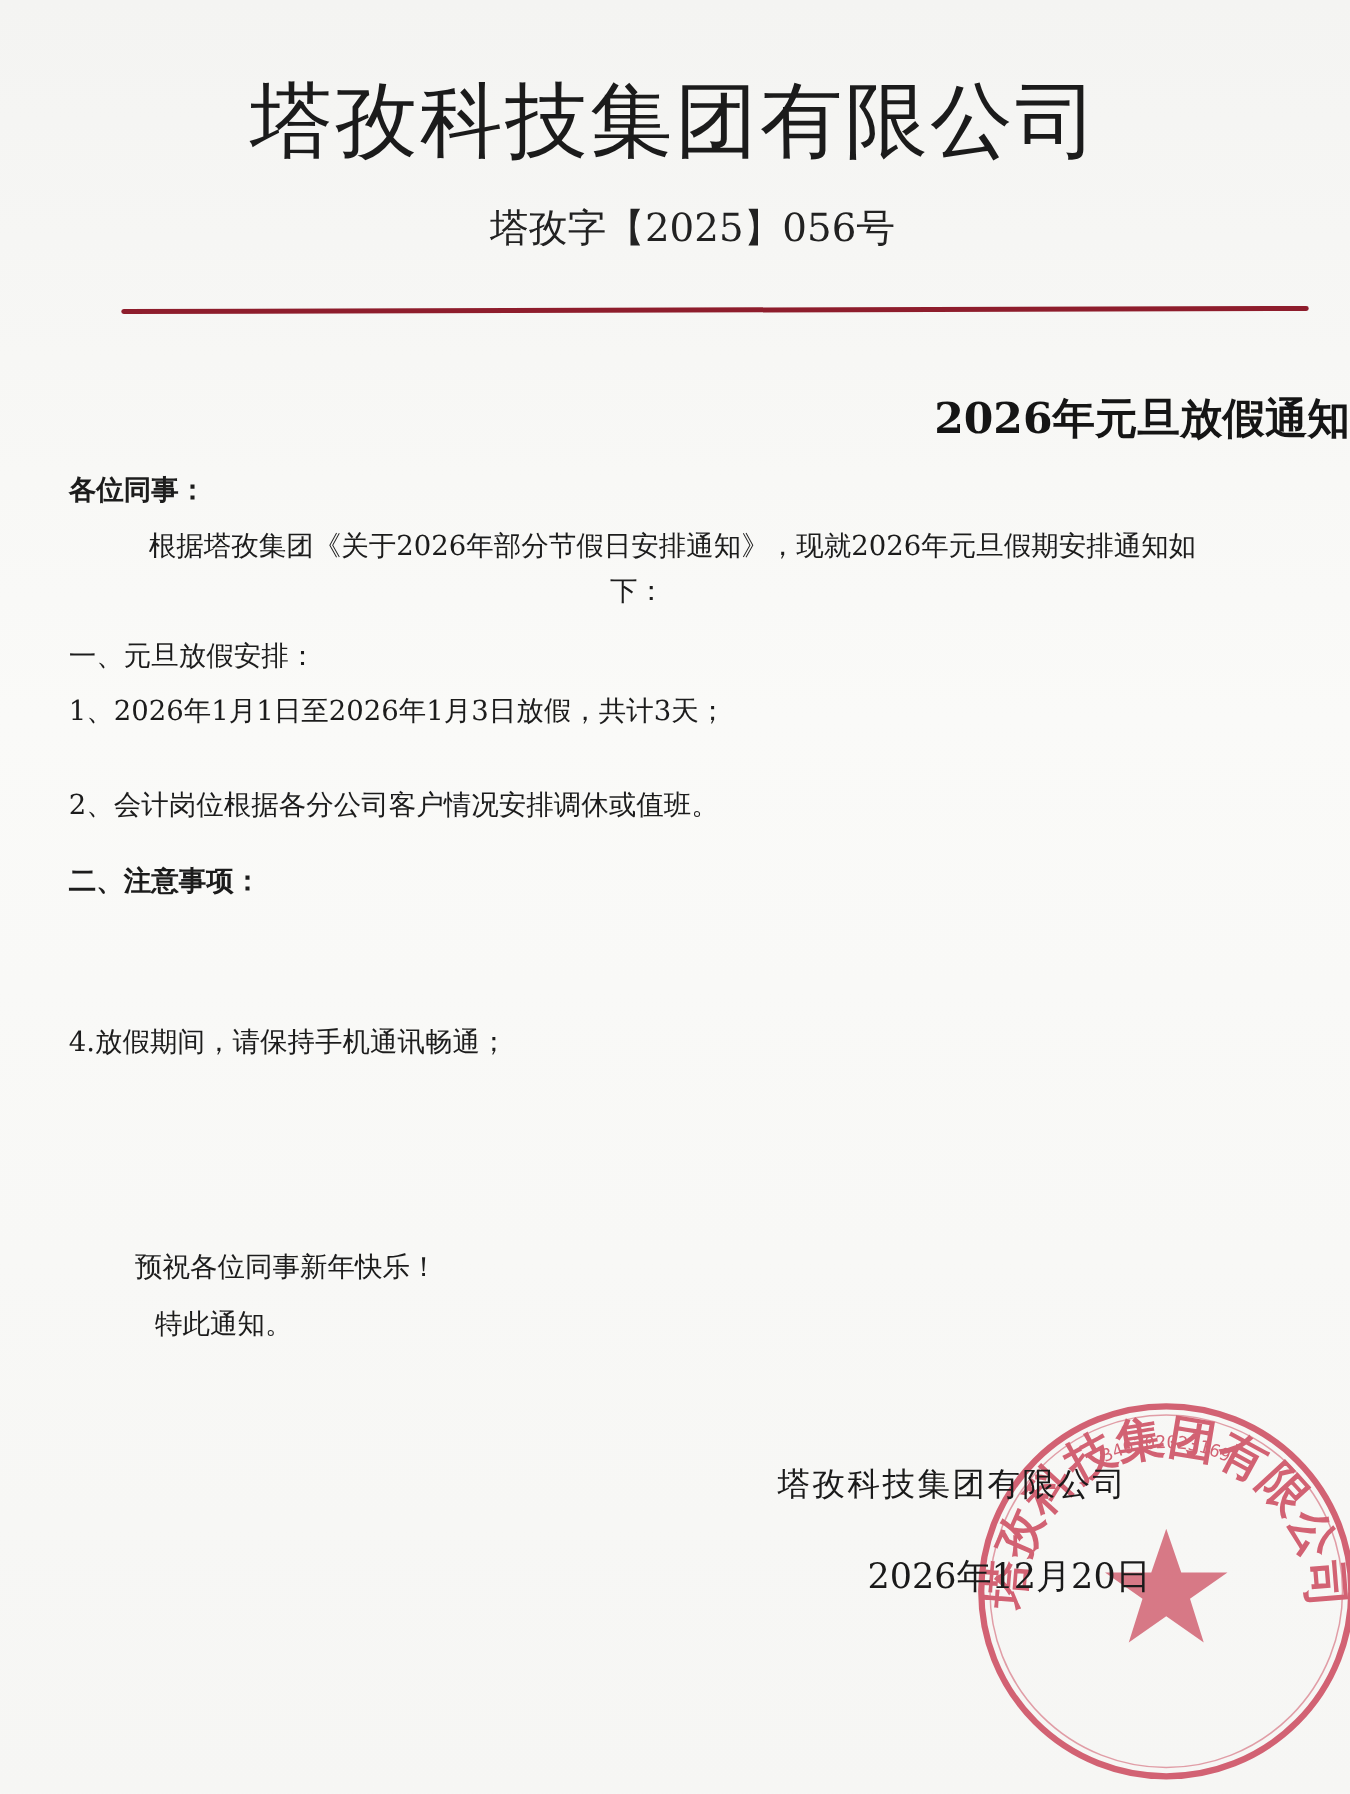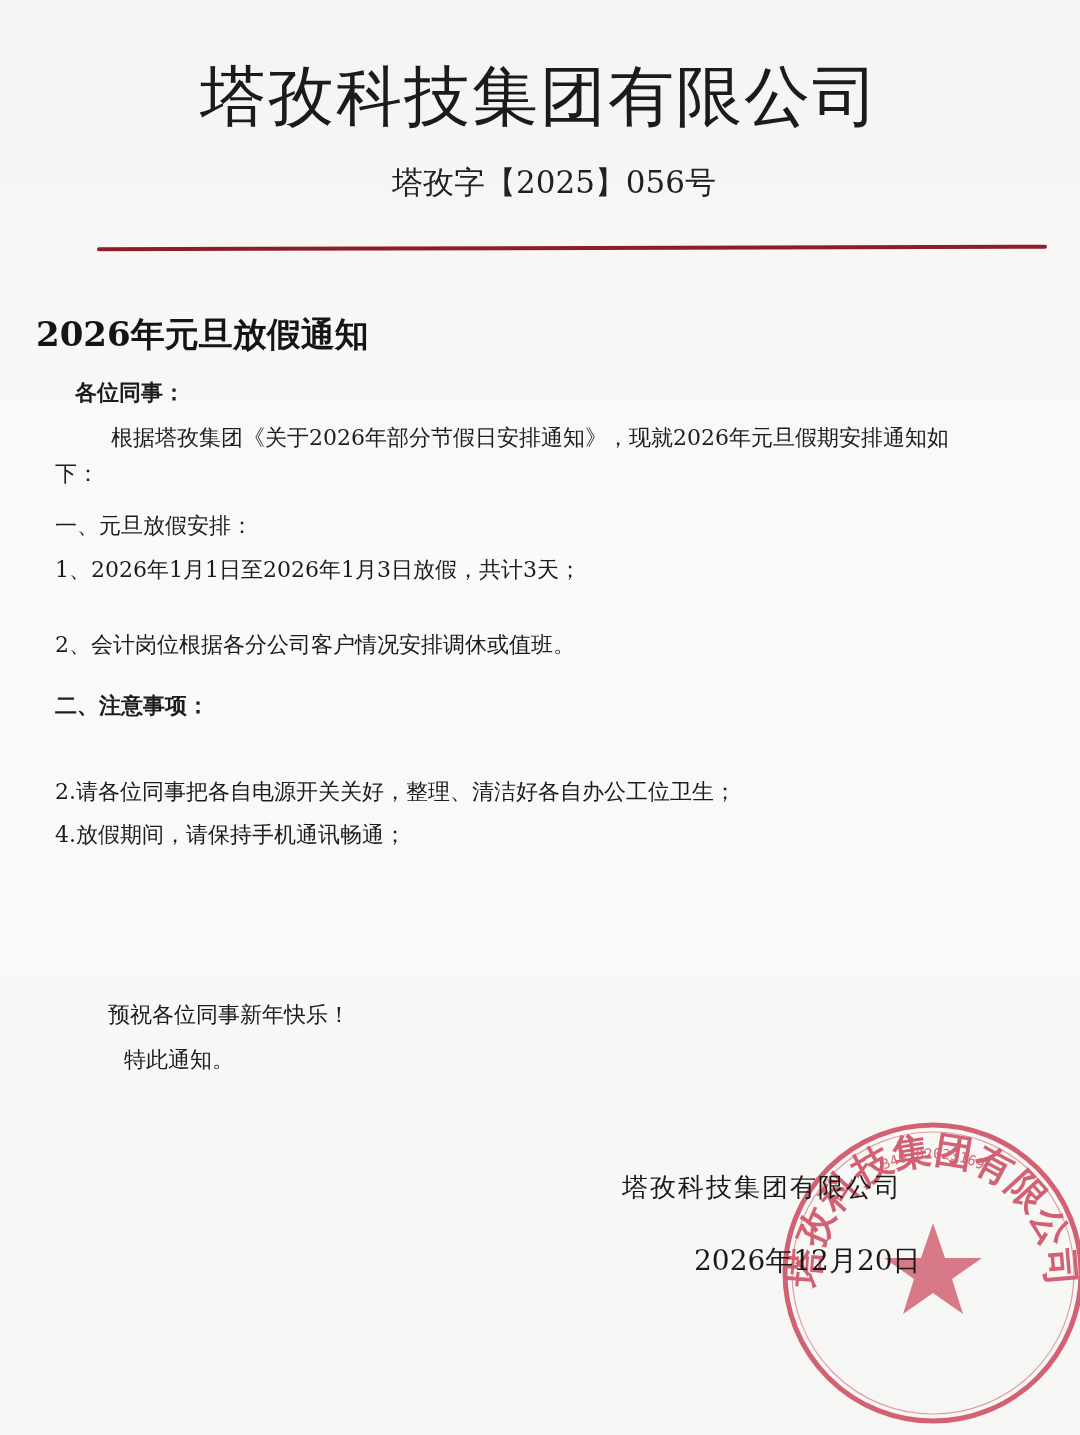--- a/index.html
+++ b/index.html
@@ -18,26 +18,26 @@
   }
   .doc-number {
     position: absolute; left: 0; right: 0; top: 162px; text-align: center;
     font-size: 31px; color: #222; margin-left: 28px;
   }
   .red-rule {
     position: absolute; left: 97px; top: 246px; width: 950px; height: 4px;
     background: #8e1d2c; border-radius: 2px; transform: rotate(-0.15deg);
   }
   .notice-title {
-    position: absolute; left: 0; right: 0; top: 312px; text-align: left;
+    position: absolute; left: 0; right: 0; top: 312px; text-align: right;
     font-size: 34px; font-weight: bold; color: #151515; padding-left: 36px;
   }
   .body-text { position: absolute; left: 55px; right: 40px; font-size: 22px; line-height: 34px; color: #1c1c1c; }
-  .salutation { top: 375px; font-weight: bold; margin-left: 20px; }
-  .para { top: 420px; text-indent: 56px; width: 910px; line-height: 36px; }
+  .salutation { top: 375px; font-weight: bold; }
+  .para { top: 420px; text-indent: 56px; width: 910px; line-height: 36px; text-align: center; }
   .h1 { top: 509px; font-weight: normal; }
   .l1 { top: 553px; }
   .l2 { top: 598px; margin-top: 30px; }
   .h2 { top: 688px; font-weight: bold; }
   .n1 { top: 730px; }
   .n2 { top: 775px; }
   .n3 { top: 818px; }
   .n4 { top: 863px; }
   .closing1 { left: 108px; top: 998px; }
   .closing2 { left: 124px; top: 1043px; }
@@ -62,21 +62,20 @@
   <div class="notice-title">2026年元旦放假通知</div>
 
   <div class="body-text salutation">各位同事：</div>
   <div class="body-text para">根据塔孜集团《关于2026年部分节假日安排通知》，现就2026年元旦假期安排通知如下：</div>
 
   <div class="body-text h1">一、元旦放假安排：</div>
   <div class="body-text l1">1、2026年1月1日至2026年1月3日放假，共计3天；</div>
   <div class="body-text l2">2、会计岗位根据各分公司客户情况安排调休或值班。</div>
 
   <div class="body-text h2">二、注意事项：</div>
-  <div class="body-text n2">2.请各位同事把各自电源开关关好，整理、清洁好各自办公工位卫生；</div>
   <div class="body-text n3">4.放假期间，请保持手机通讯畅通；</div>
 
   <div class="body-text closing1">预祝各位同事新年快乐！</div>
   <div class="body-text closing2">特此通知。</div>
 
   <div class="sign-org">塔孜科技集团有限公司</div>
   <div class="sign-date">2026年12月20日</div>
 
   <svg class="stamp" viewBox="0 0 310 310">
     <defs>

